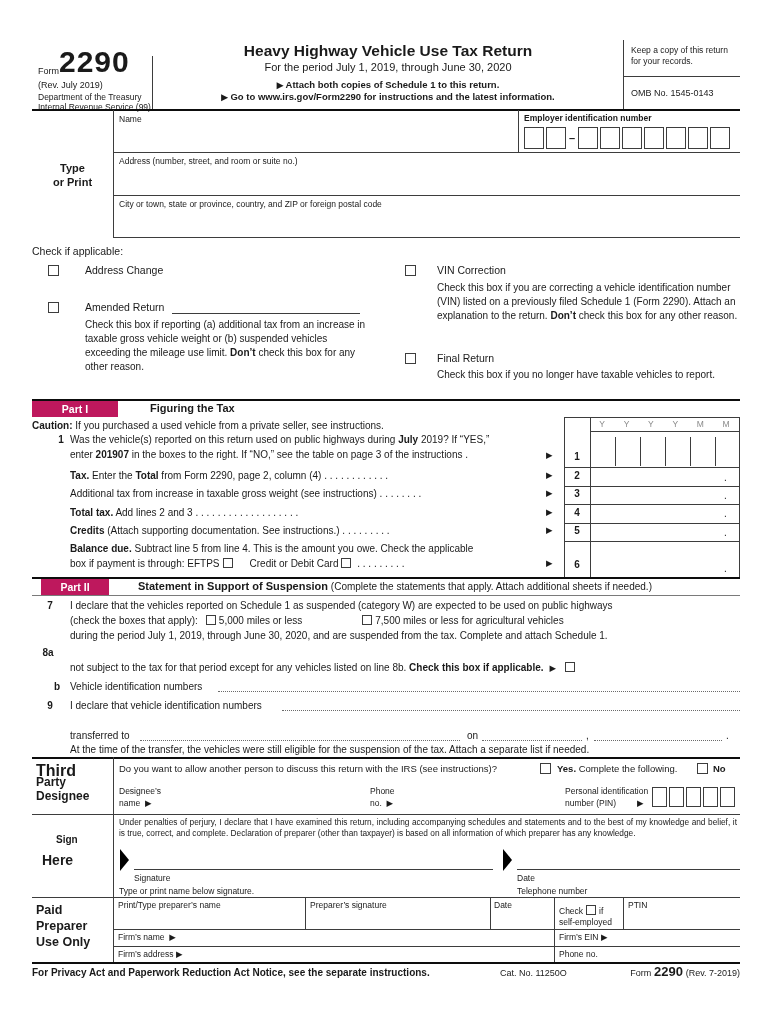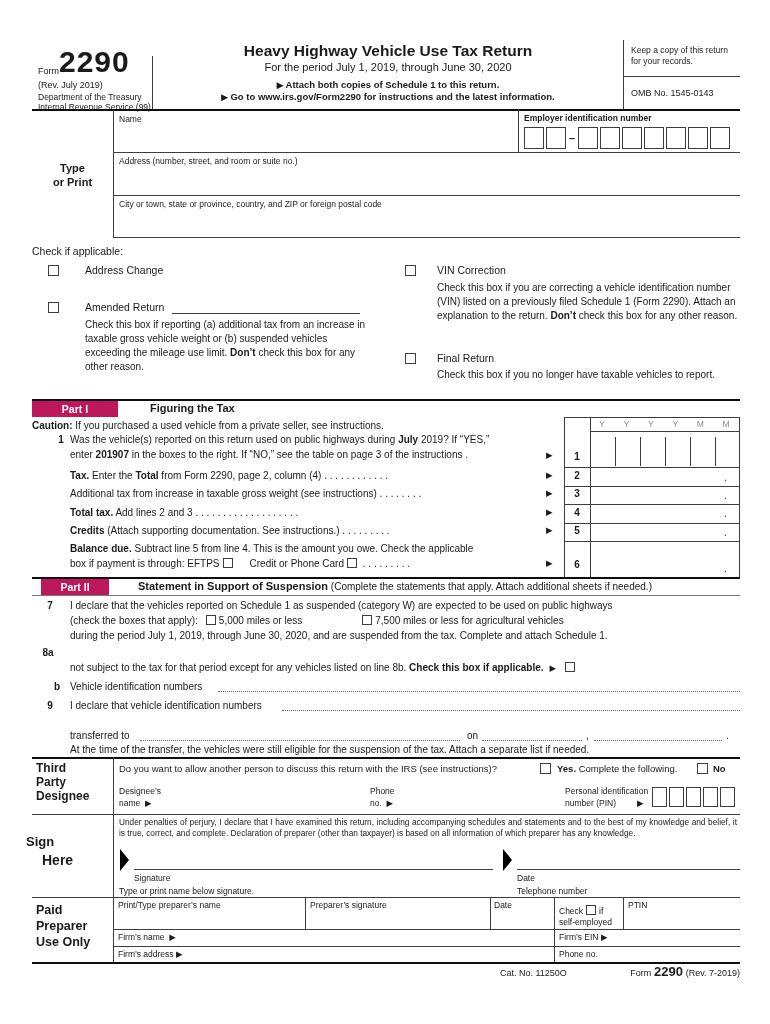--- a/index.html
+++ b/index.html
@@ -156,21 +156,21 @@
     </div>
 
   <div class="t" style="left:70px;top:525px"><span class="b">Credits</span><span class="i"> (Attach supporting documentation. See instructions.)</span><span>  .   .   .   .   .   .   .   .   .</span></div>
   <div class="t arr8" style="left:546px;top:525px">▶</div>
   <div class="num" style="left:564px;top:525px">5</div>
   <div style="position:absolute;left:591px;top:524px;width:148px;height:16px">
       <span class="t" style="left:133px;top:3px">.</span>
     </div>
 
   <div class="t" style="left:70px;top:543px"><span class="b">Balance due.</span><span> Subtract line 5 from line 4. This is the amount you owe. Check the applicable</span></div>
-  <div class="t" style="left:70px;top:558px"><span>box if payment is through:   EFTPS</span><span class="cbi"></span><span style="padding-left:14px">Credit or Phone Card</span><span class="cbi"></span><span> .   .   .   .   .   .   .   .   .</span></div>
+  <div class="t" style="left:70px;top:558px"><span>box if payment is through:   EFTPS</span><span class="cbi"></span><span style="padding-left:14px">Credit or Debit Card</span><span class="cbi"></span><span> .   .   .   .   .   .   .   .   .</span></div>
   <div class="t arr8" style="left:546px;top:558px">▶</div>
   <div class="num" style="left:564px;top:559px">6</div>
   <div style="position:absolute;left:591px;top:542px;width:148px;height:35px">
       <span class="t" style="left:133px;top:21px">.</span>
     </div>
 
   <div class="hl thk" style="left:32px;top:577px;width:708px"></div>
   <div class="bar" style="left:41px;top:579px;width:68px;height:16px">Part II</div>
   <div class="t" style="left:138px;top:580px"><span class="b f11">Statement in Support of Suspension</span><span> (Complete the statements that apply. Attach additional sheets if needed.)</span></div>
   <div class="hl" style="left:32px;top:595px;width:708px;background:#7a7a7a"></div>
@@ -193,21 +193,21 @@
   <div class="dot" style="left:140px;top:740px;width:320px"></div>
   <div class="t" style="left:467px;top:730px">on</div>
   <div class="dot" style="left:482px;top:740px;width:100px"></div>
   <div class="t" style="left:586px;top:730px">,</div>
   <div class="dot" style="left:594px;top:740px;width:128px"></div>
   <div class="t" style="left:726px;top:730px">.</div>
   <div class="t" style="left:70px;top:744px">At the time of the transfer, the vehicles were still eligible for the suspension of the tax. Attach a separate list if needed.</div>
 
   <div class="hl thk" style="left:32px;top:757px;width:708px"></div>
   <div class="vl" style="left:113px;top:757px;height:205px"></div>
-  <div class="t b" style="left:36px;top:761px;font-size:12px">Third</div>
+  <div class="t b" style="left:36px;top:761px;font-size:16px">Third</div>
   <div class="t b" style="left:36px;top:775px;font-size:12px">Party</div>
   <div class="t b" style="left:36px;top:789px;font-size:12px">Designee</div>
 
   <div class="t f95" style="left:119px;top:763px">Do you want to allow another person to discuss this return with the IRS (see instructions)?</div>
   <div class="cb" style="left:540px;top:763px"></div>
   <div class="t f95" style="left:557px;top:763px"><span class="b">Yes.</span><span> Complete the following.</span></div>
   <div class="cb" style="left:697px;top:763px"></div>
   <div class="t b f95" style="left:713px;top:763px">No</div>
 
   <div class="t f85" style="left:119px;top:786px">Designee’s</div>
@@ -221,21 +221,21 @@
   <div class="t arr8" style="left:637px;top:798px">▶</div>
   <div class="flexrow" style="left:652px;top:787px;gap:2px">
     <div class="pbox"></div>
     <div class="pbox"></div>
     <div class="pbox"></div>
     <div class="pbox"></div>
     <div class="pbox"></div>
   </div>
 
   <div class="hl" style="left:32px;top:814px;width:708px"></div>
-  <div class="t b" style="left:26px;top:834px;font-size:13px">Sign</div>
+  <div class="t b" style="left:56px;top:834px;font-size:10px">Sign</div>
   <div class="t b" style="left:42px;top:852px;font-size:14px">Here</div>
   <div class="t w" style="left:119px;top:817px;width:618px;font-size:8.3px;line-height:10.5px;text-align:justify">Under penalties of perjury, I declare that I have examined this return, including accompanying schedules and statements and to the best of my knowledge and belief, it is true, correct, and complete. Declaration of preparer (other than taxpayer) is based on all information of which preparer has any knowledge.</div>
 
   <div class="bigarr" style="left:120px;top:849px"></div>
   <div class="hl" style="left:134px;top:869px;width:359px"></div>
   <div class="t f85" style="left:134px;top:873px">Signature</div>
   <div class="t f85" style="left:119px;top:886px">Type or print name below signature.</div>
 
   <div class="bigarr" style="left:503px;top:849px"></div>
   <div class="hl" style="left:517px;top:869px;width:223px"></div>
@@ -268,16 +268,17 @@
   <div class="t f85" style="left:559px;top:932px"><span>Firm’s EIN</span>&nbsp;<span class="arr8">▶</span></div>
   <div style="position:absolute;left:620px;top:930px;width:119px;height:15px"></div>
 
   <div class="hl" style="left:113px;top:946px;width:627px"></div>
   <div class="t f85" style="left:118px;top:949px"><span>Firm’s address</span>&nbsp;<span class="arr8">▶</span></div>
   <div style="position:absolute;left:200px;top:947px;width:353px;height:14px"></div>
   <div class="t f85" style="left:559px;top:949px">Phone no.</div>
   <div style="position:absolute;left:610px;top:947px;width:129px;height:14px"></div>
 
   <div class="hl thk" style="left:32px;top:962px;width:708px"></div>
+  <div class="t b" style="left:32px;top:967px">For Privacy Act and Paperwork Reduction Act Notice, see the separate instructions.</div>
   <div class="t f9" style="left:500px;top:968px">Cat. No. 11250O</div>
   <div class="t" style="left:600px;top:964px;width:140px;text-align:right"><span class="f9">Form</span> <span class="b" style="font-size:13px">2290</span> <span class="f9">(Rev. 7-2019)</span></div>
 
 </div>
 
 </body></html>

